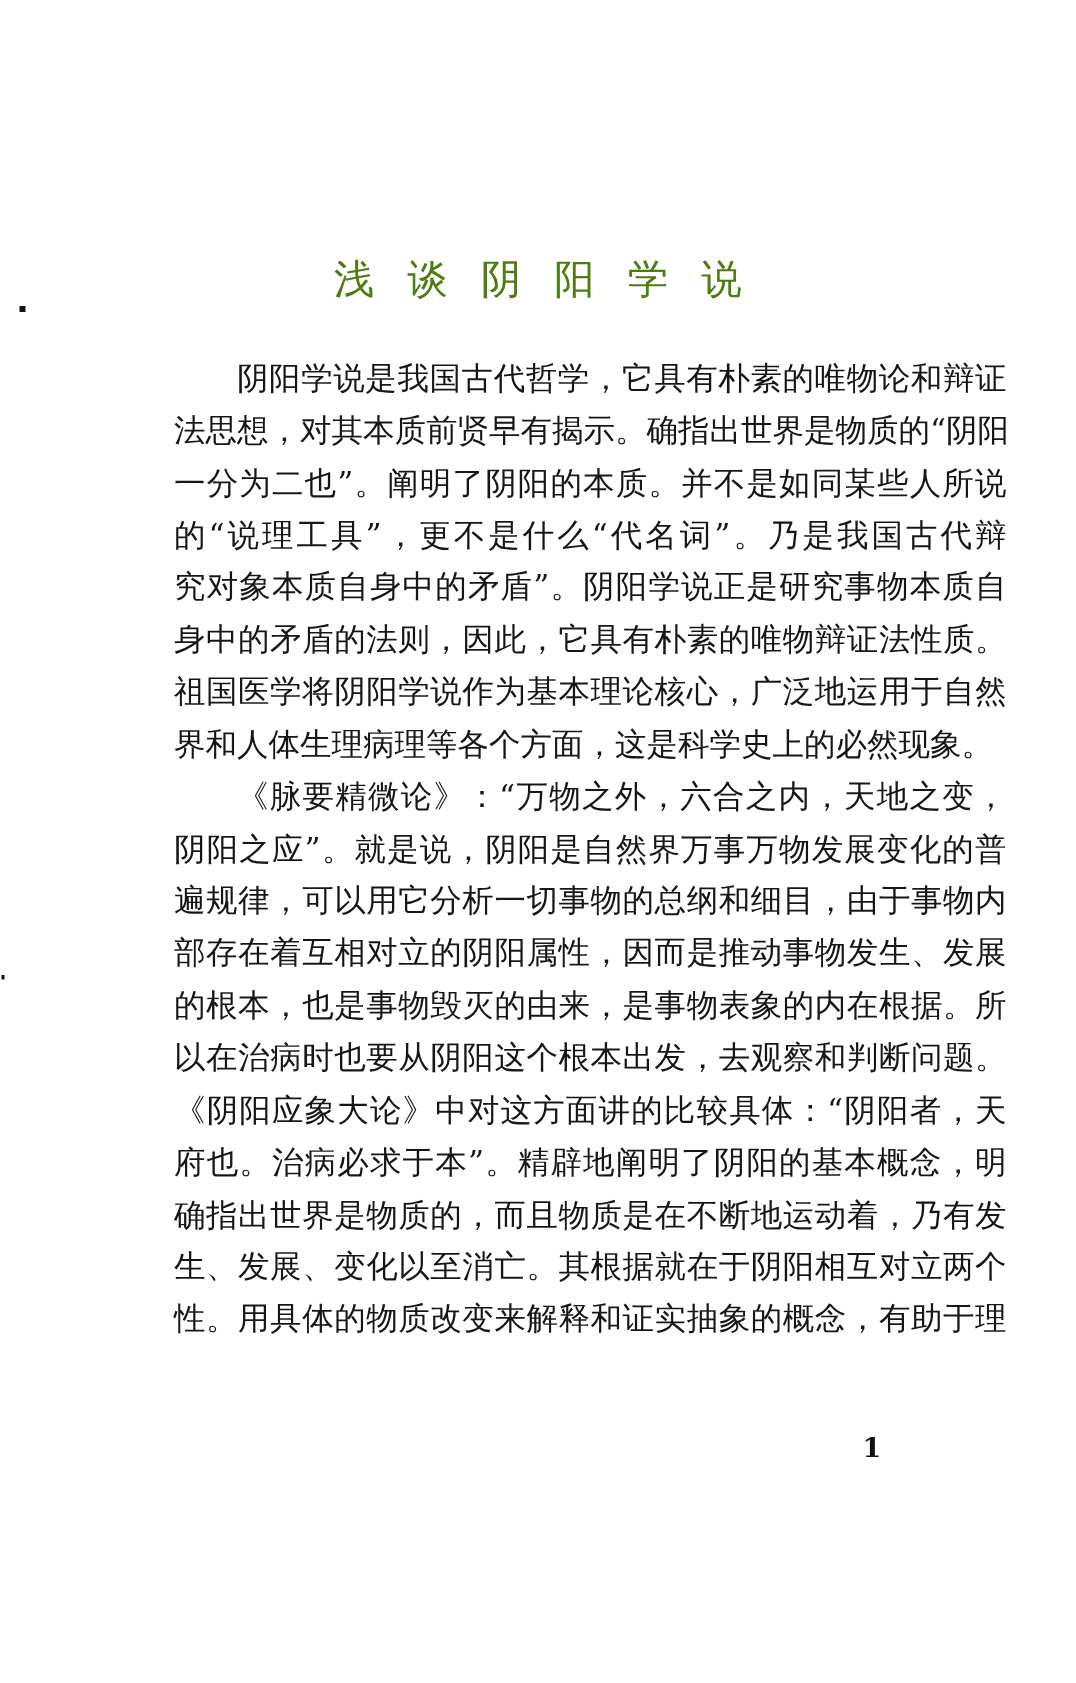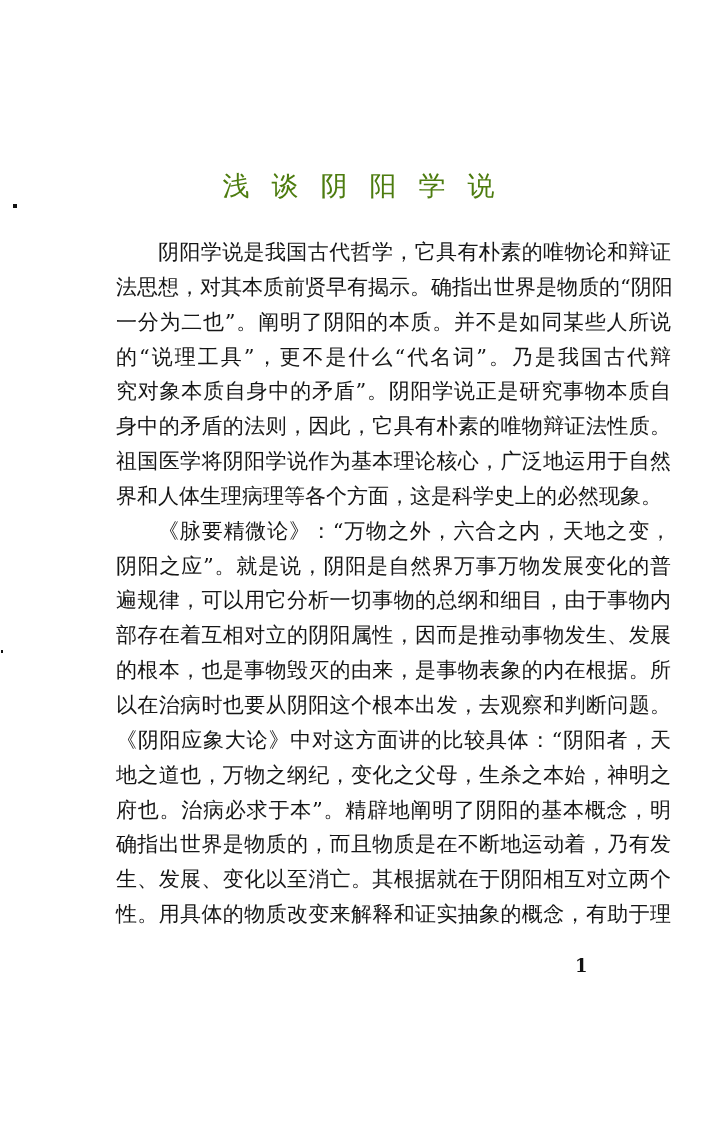--- a/index.html
+++ b/index.html
@@ -95,21 +95,20 @@
     <div class="line">祖国医学将阴阳学说作为基本理论核心，广泛地运用于自然</div>
     <div class="line last">界和人体生理病理等各个方面，这是科学史上的必然现象。</div>
 
     <div class="line indent">《脉要精微论》：“万物之外，六合之内，天地之变，</div>
     <div class="line">阴阳之应”。就是说，阴阳是自然界万事万物发展变化的普</div>
     <div class="line">遍规律，可以用它分析一切事物的总纲和细目，由于事物内</div>
     <div class="line">部存在着互相对立的阴阳属性，因而是推动事物发生、发展</div>
     <div class="line">的根本，也是事物毁灭的由来，是事物表象的内在根据。所</div>
     <div class="line">以在治病时也要从阴阳这个根本出发，去观察和判断问题。</div>
     <div class="line">《阴阳应象大论》中对这方面讲的比较具体：“阴阳者，天</div>
-    <div class="line">地之道也，万物之纲纪，变化之父母，生杀之本始，神明之</div>
     <div class="line">府也。治病必求于本”。精辟地阐明了阴阳的基本概念，明</div>
     <div class="line">确指出世界是物质的，而且物质是在不断地运动着，乃有发</div>
     <div class="line">生、发展、变化以至消亡。其根据就在于阴阳相互对立两个</div>
     <div class="line">性。用具体的物质改变来解释和证实抽象的概念，有助于理</div>
   </div>
 
   <div class="page-number">1</div>
 </div>
 
 </body></html>

